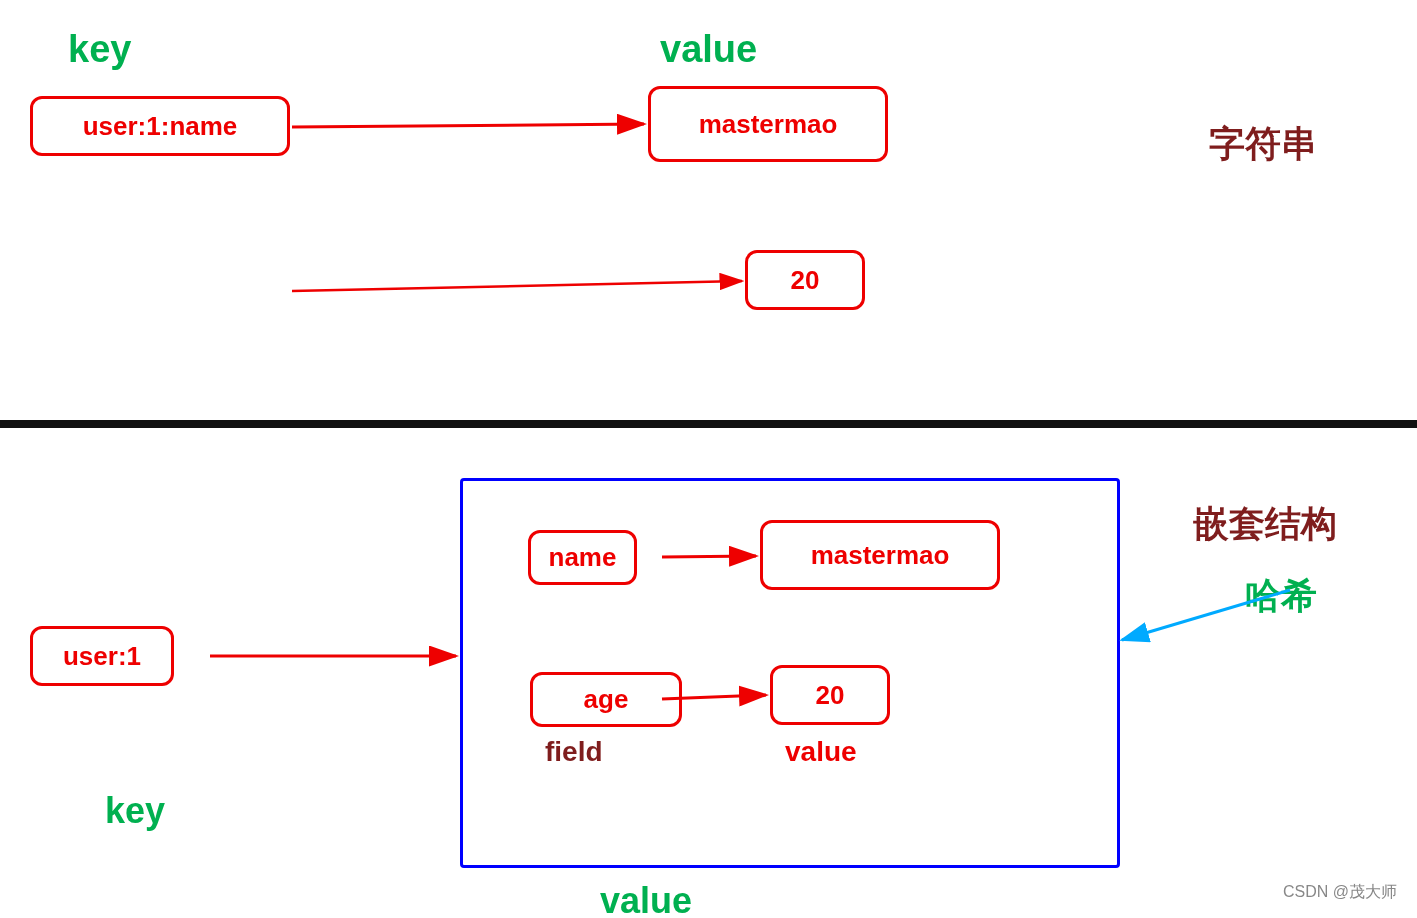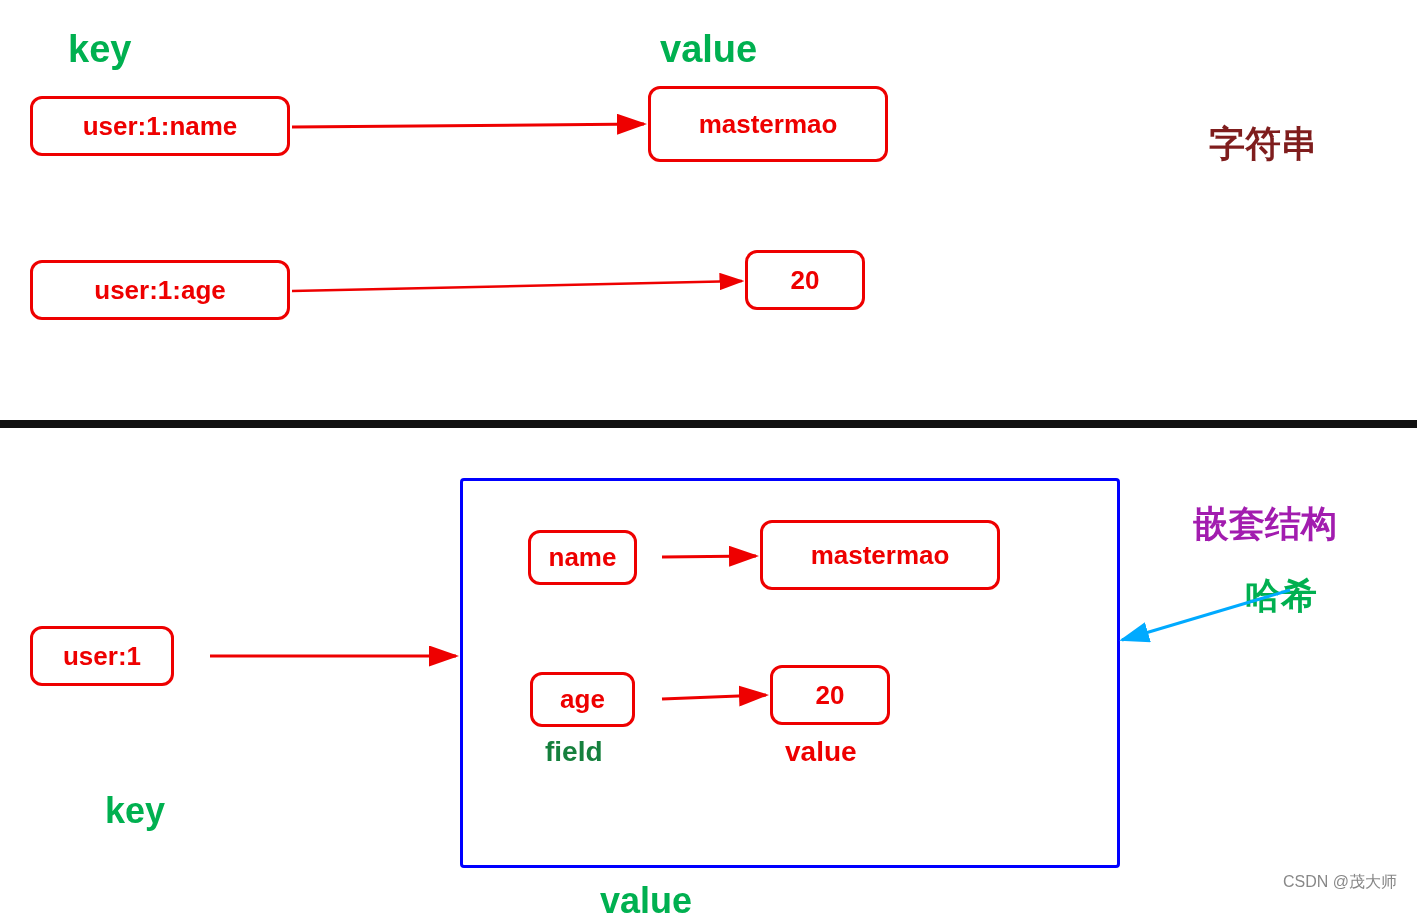--- a/index.html
+++ b/index.html
@@ -125,21 +125,21 @@
       top: 880px; left: 600px;
       font-size: 36px;
       color: #00b050;
       font-weight: bold;
     }
 
     .label-nested {
       position: absolute;
       top: 500px; right: 80px;
       font-size: 36px;
-      color: #a21caf;
+      color: #7f1d1d;
       font-weight: bold;
     }
 
     .label-hash {
       position: absolute;
       top: 560px; right: 100px;
       font-size: 36px;
       color: #00b050;
       font-weight: bold;
       margin-top: 12px;
@@ -174,36 +174,36 @@
     .box-mastermao-bottom {
       position: absolute;
       top: 520px; left: 760px;
       width: 240px; height: 70px;
     }
 
     
     .box-age-field {
       position: absolute;
       top: 672px; left: 530px;
-      width: 105px; height: 55px;
+      width: 152px; height: 55px;
     }
 
     
     .box-20-bottom {
       position: absolute;
       top: 665px; left: 770px;
       width: 120px; height: 60px;
     }
 
     
     .label-field {
       position: absolute;
       top: 736px; left: 545px;
       font-size: 28px;
-      color: #15803d;
+      color: #7f1d1d;
       font-weight: bold;
     }
 
     
     .label-value-inside {
       position: absolute;
       top: 736px; left: 785px;
       font-size: 28px;
       color: #e00;
       font-weight: bold;
@@ -214,37 +214,36 @@
       position: absolute;
       top: 0; left: 0;
       width: 1417px;
       height: 918px;
       pointer-events: none;
     }
 
     
     .watermark {
       position: absolute;
-      bottom: 25px; right: 20px;
+      bottom: 15px; right: 20px;
       font-size: 16px;
       color: #888;
     }
   </style>
 </head>
 <body>
 
 <div class="top-section">
 
   <span class="label-key-top">key</span>
   <span class="label-value-top">value</span>
   <span class="label-string">字符串</span>
 
   <div class="red-box box-user1name">user:1:name</div>
   <div class="red-box box-mastermao-top">mastermao</div>
-  <div class="red-box box-user1age">user:1:age</div>
   <div class="red-box box-20-top">20</div>
 
   <svg class="svg-top">
     <defs>
       <marker id="arrowhead-red" markerWidth="10" markerHeight="7" refX="9" refY="3.5" orient="auto">
         <polygon points="0 0, 10 3.5, 0 7" fill="#e00"></polygon>
       </marker>
     </defs>
 
     <line x1="292" y1="127" x2="644" y2="124" stroke="#e00" stroke-width="3" marker-end="url(#arrowhead-red)"></line>

